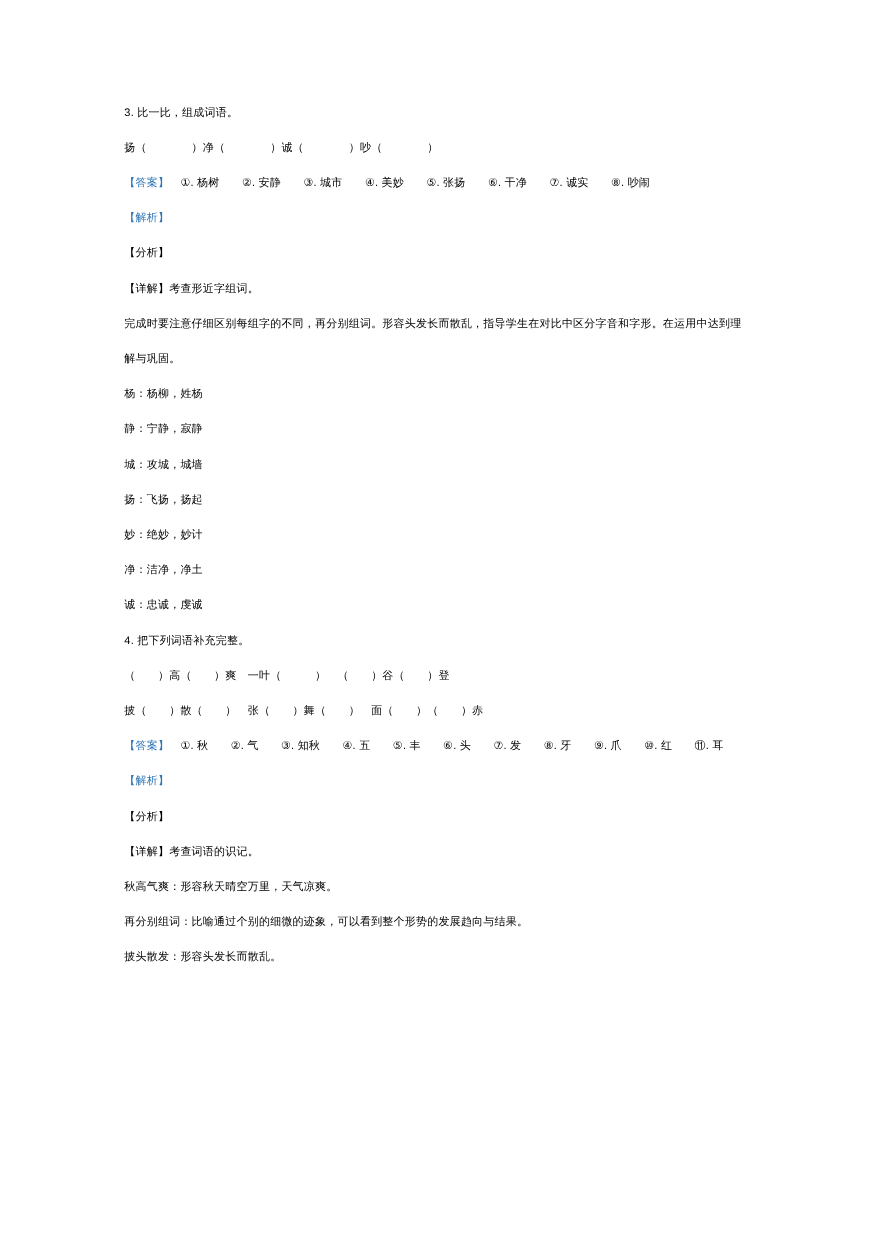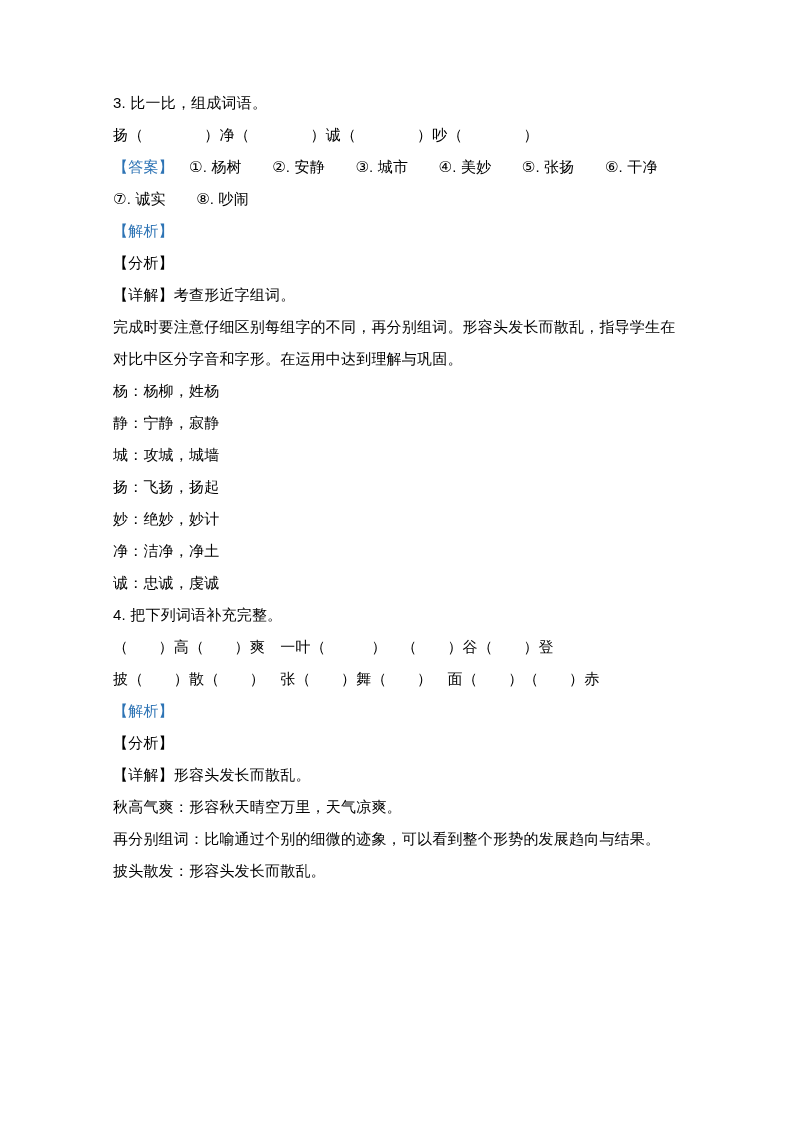--- a/index.html
+++ b/index.html
@@ -20,21 +20,21 @@
     height: 1123px;
     background: #ffffff;
     padding: 87px 110px 0 113px;
   }
   .doc-body {
     width: 571px;
   }
   p.line {
     margin: 0;
     padding: 0;
-    font-size: 15px;
+    font-size: 10px;
     line-height: 32px;
     min-height: 32px;
     white-space: pre-wrap;
     word-break: break-all;
     letter-spacing: 0.2px;
   }
   .seg-blue {
     color: var(--label-blue, #2E74B5);
   }
 </style>
@@ -53,20 +53,21 @@
       <p class="line"><span>杨：杨柳，姓杨</span></p>
       <p class="line"><span>静：宁静，寂静</span></p>
       <p class="line"><span>城：攻城，城墙</span></p>
       <p class="line"><span>扬：飞扬，扬起</span></p>
       <p class="line"><span>妙：绝妙，妙计</span></p>
       <p class="line"><span>净：洁净，净土</span></p>
       <p class="line"><span>诚：忠诚，虔诚</span></p>
       <p class="line"><span>4. 把下列词语补充完整。</span></p>
       <p class="line"><span>（　　）高（　　）爽　一叶（　　　）　（　　）谷（　　）登</span></p>
       <p class="line"><span>披（　　）散（　　）　张（　　）舞（　　）　面（　　）（　　）赤</span></p>
+      <p class="line"><span class="seg-blue">【答案】</span><span>　①. 秋　　②. 气　　③. 知秋　　④. 五　　⑤. 丰　　⑥. 头　　⑦. 发　　⑧. 牙　　⑨. 爪　　⑩. 红　　⑪. 耳</span></p>
       <p class="line"><span class="seg-blue">【解析】</span></p>
       <p class="line"><span>【分析】</span></p>
-      <p class="line"><span>【详解】形容头发长而散乱。</span></p>
+      <p class="line"><span>【详解】考查词语的识记。</span></p>
       <p class="line"><span>秋高气爽：形容秋天晴空万里，天气凉爽。</span></p>
       <p class="line"><span>再分别组词：比喻通过个别的细微的迹象，可以看到整个形势的发展趋向与结果。</span></p>
       <p class="line"><span>披头散发：形容头发长而散乱。</span></p>
     </div>
 </div>
 
 </body></html>

